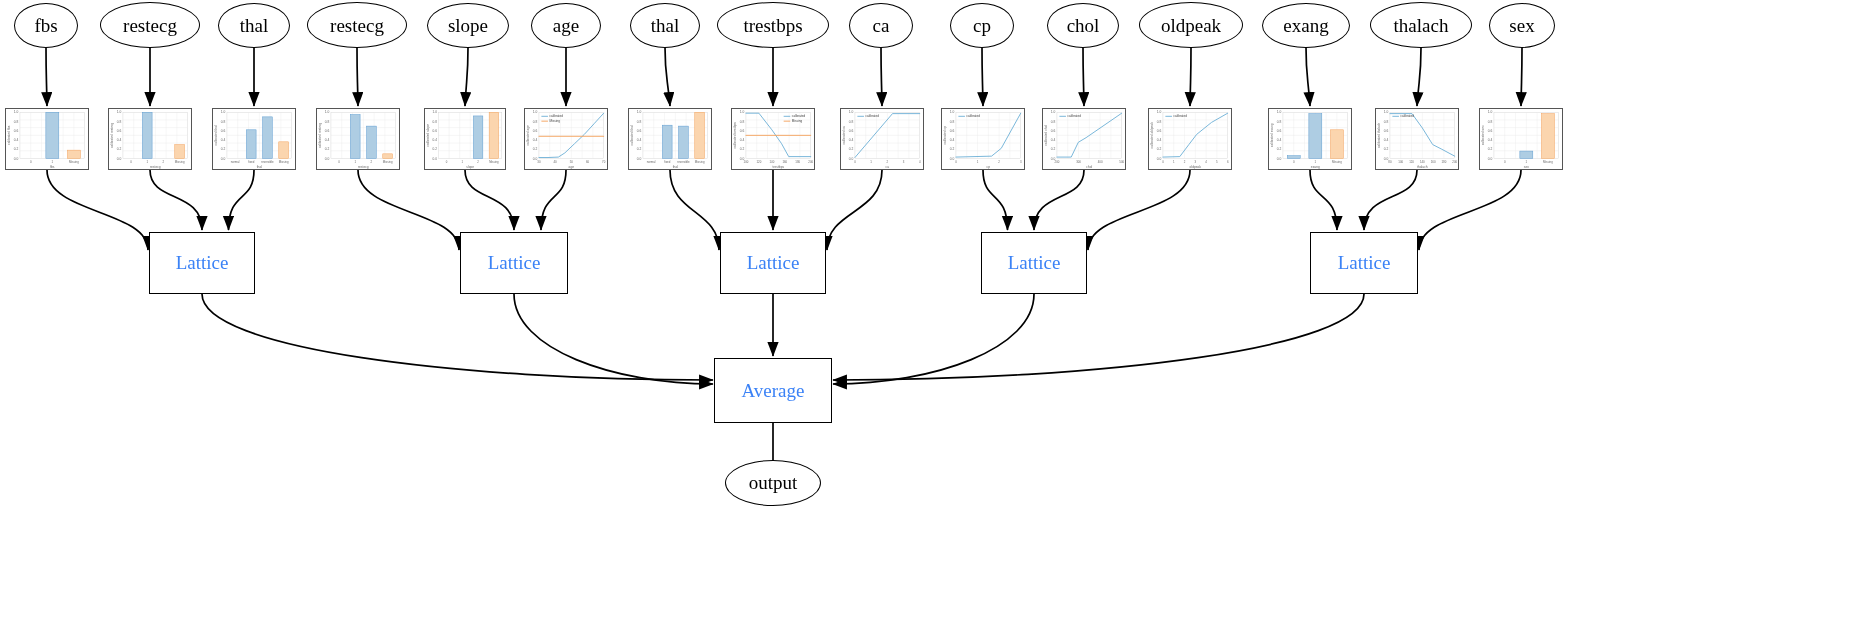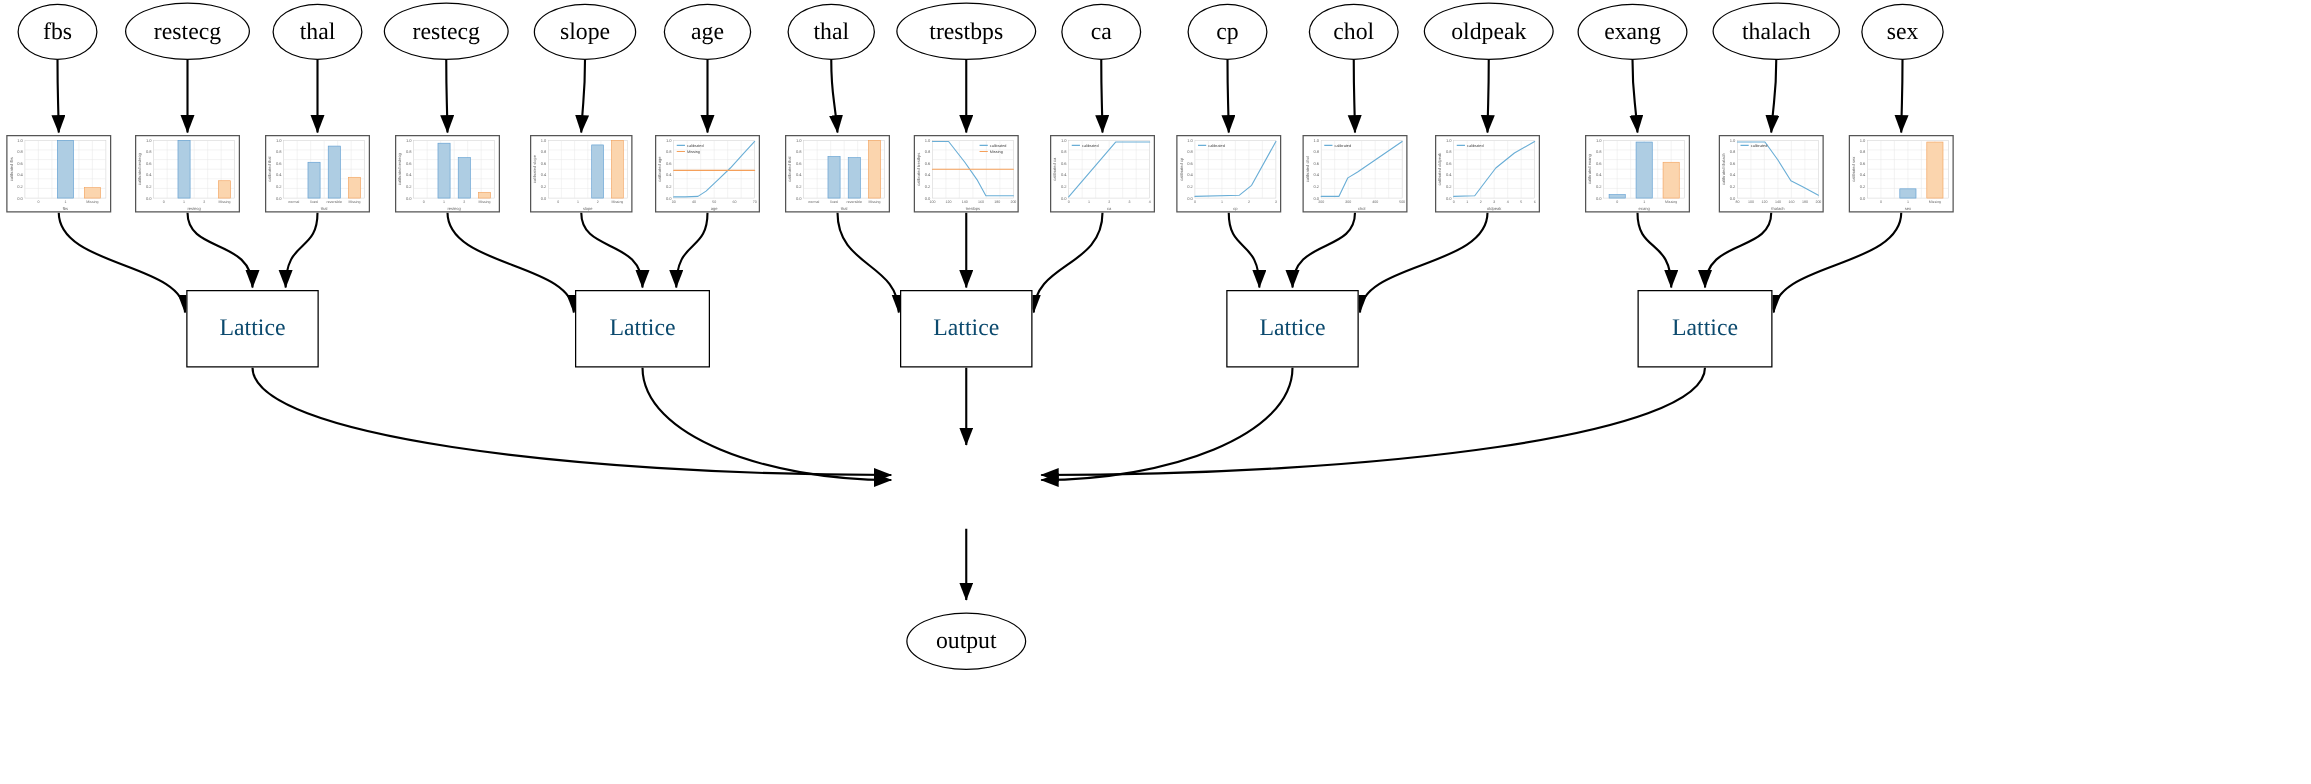--- a/index.html
+++ b/index.html
@@ -30,21 +30,21 @@
   }
   .plot svg{display:block;width:100%;height:100%;}
 
   
   .boxnode{
     position:absolute;
     border:1.5px solid #000;
     background:#fff;
     box-sizing:border-box;
     display:flex;align-items:center;justify-content:center;
-    font-size:19px;color:#0c4a6e;
+    font-size:19px;color:#3b82f6;
   }
 
   .onode{
     position:absolute;
     border:1.3px solid #000;
     border-radius:50%;
     background:#fff;
     display:flex;align-items:center;justify-content:center;
     font-size:19px;color:#000;
     box-sizing:border-box;
@@ -611,16 +611,19 @@
     </div>
     <div class="boxnode" style="left: 720px; top: 232px; width: 106px; height: 62px;">
       <span>Lattice</span>
     </div>
     <div class="boxnode" style="left: 981px; top: 232px; width: 106px; height: 62px;">
       <span>Lattice</span>
     </div>
     <div class="boxnode" style="left: 1310px; top: 232px; width: 108px; height: 62px;">
       <span>Lattice</span>
     </div>
-    <div class="onode" style="left: 725px; top: 490px; width: 96px; height: 46px;">
+    <div class="boxnode" style="left: 714px; top: 358px; width: 118px; height: 65px;">
+      <span>Average</span>
+    </div>
+    <div class="onode" style="left: 725px; top: 460px; width: 96px; height: 46px;">
       <span>output</span>
     </div>
   </div>
 
 </body></html>

